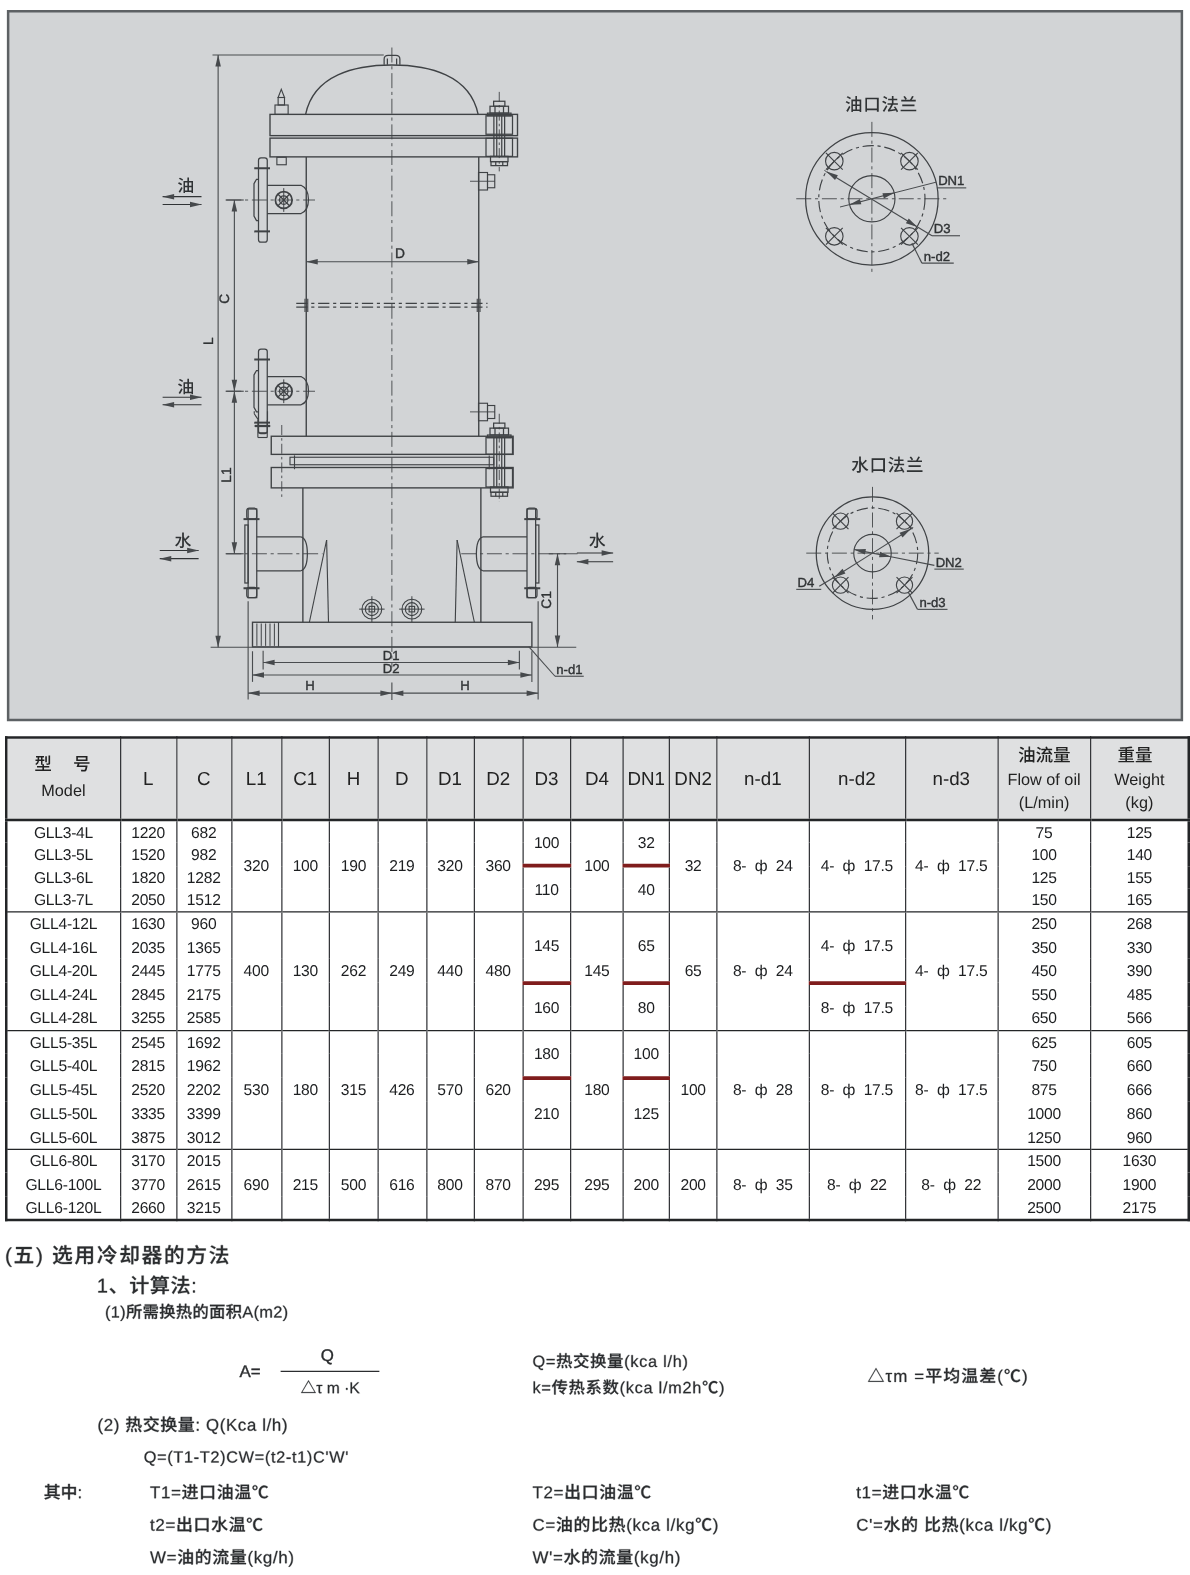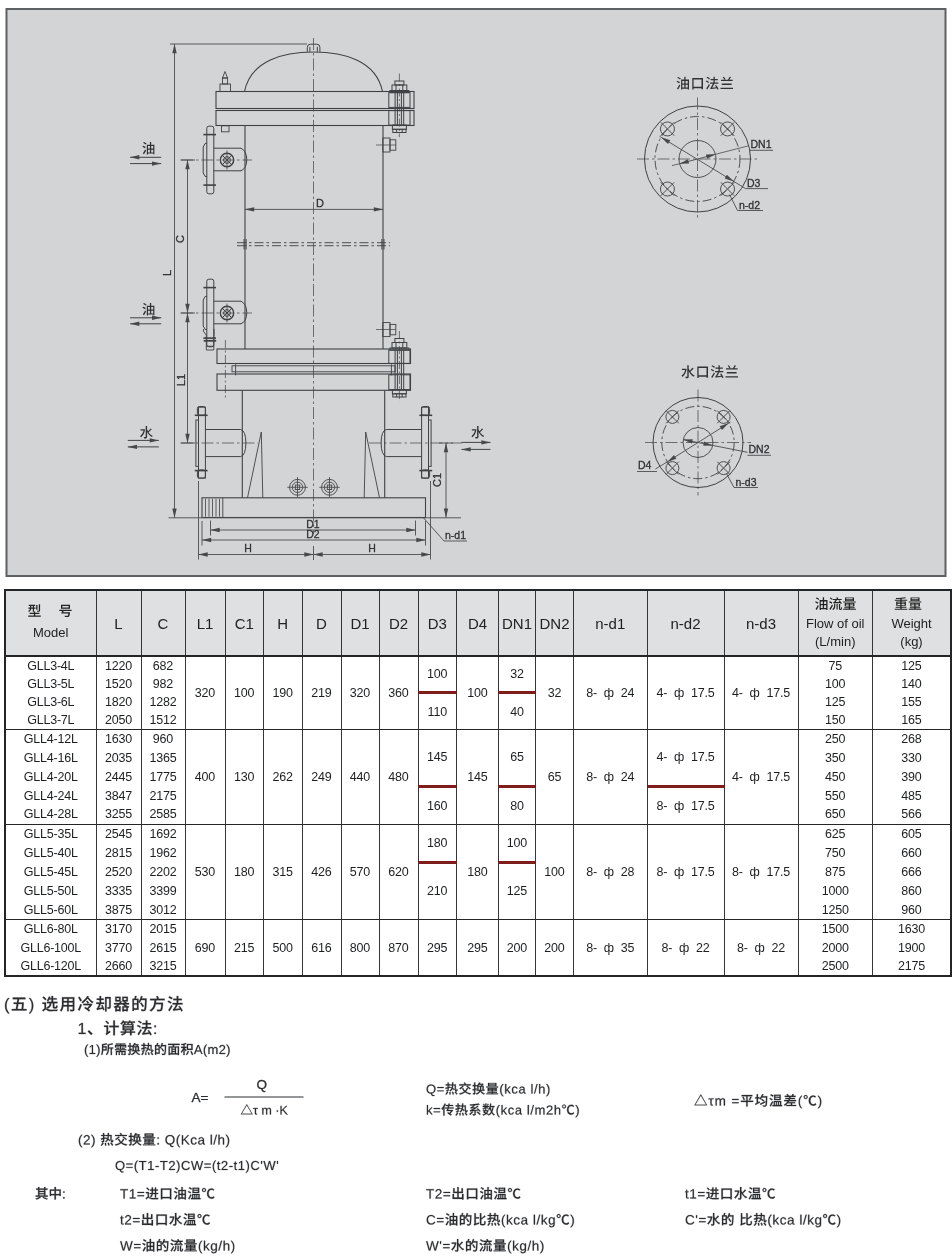--- a/index.html
+++ b/index.html
@@ -140,21 +140,21 @@
 </tr>
 <tr style="height:18.9px">
 <td>GLL4-20L</td>
           <td>2445</td>
           <td>1775</td>
 <td>450</td>
           <td>390</td>
 </tr>
 <tr style="height:18.9px">
 <td>GLL4-24L</td>
-          <td>3847</td>
+          <td>2845</td>
           <td>2175</td>
 <td rowspan="2" class="bt">160</td>
 <td rowspan="2" class="bt">80</td>
 <td rowspan="2" class="bt">8-&nbsp;ф&nbsp;17.5</td>
 <td>550</td>
           <td>485</td>
 </tr>
 <tr style="height:18.9px">
 <td>GLL4-28L</td>
           <td>3255</td>

